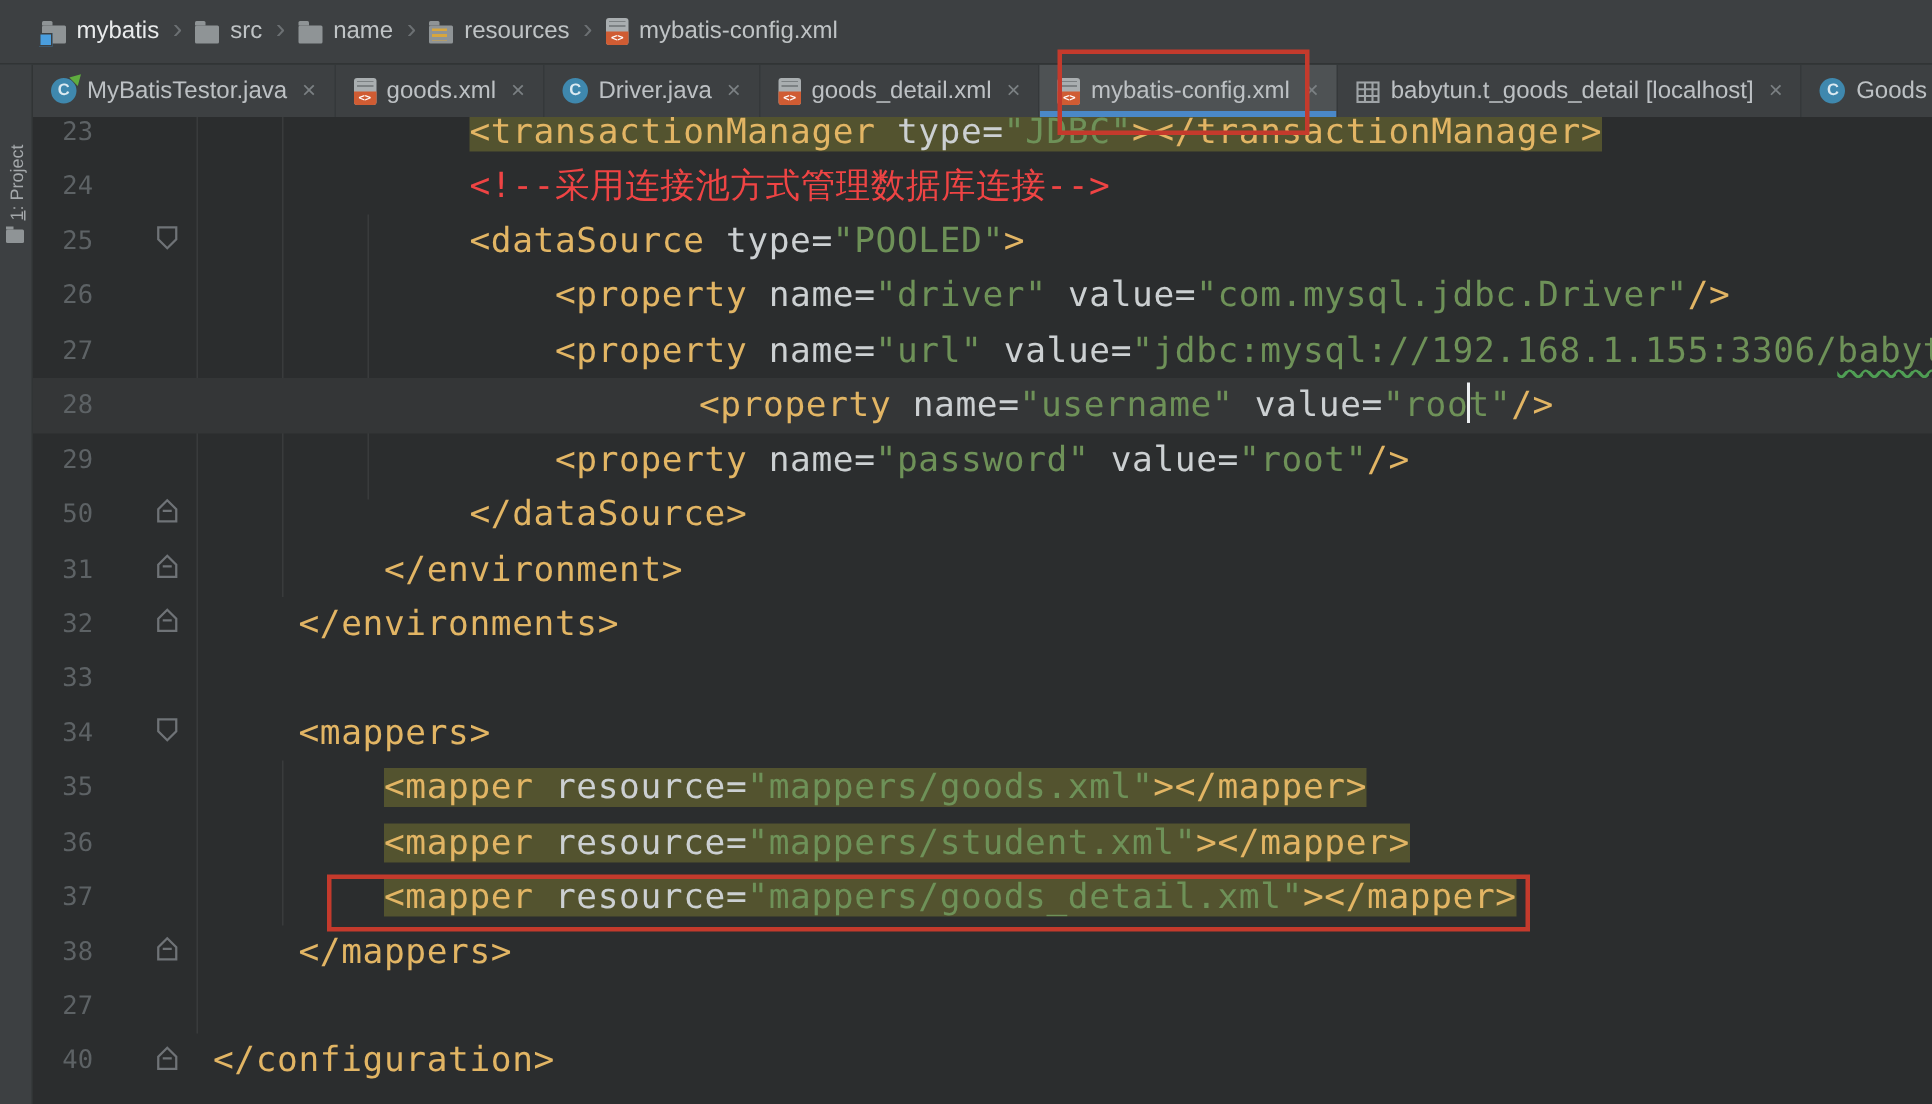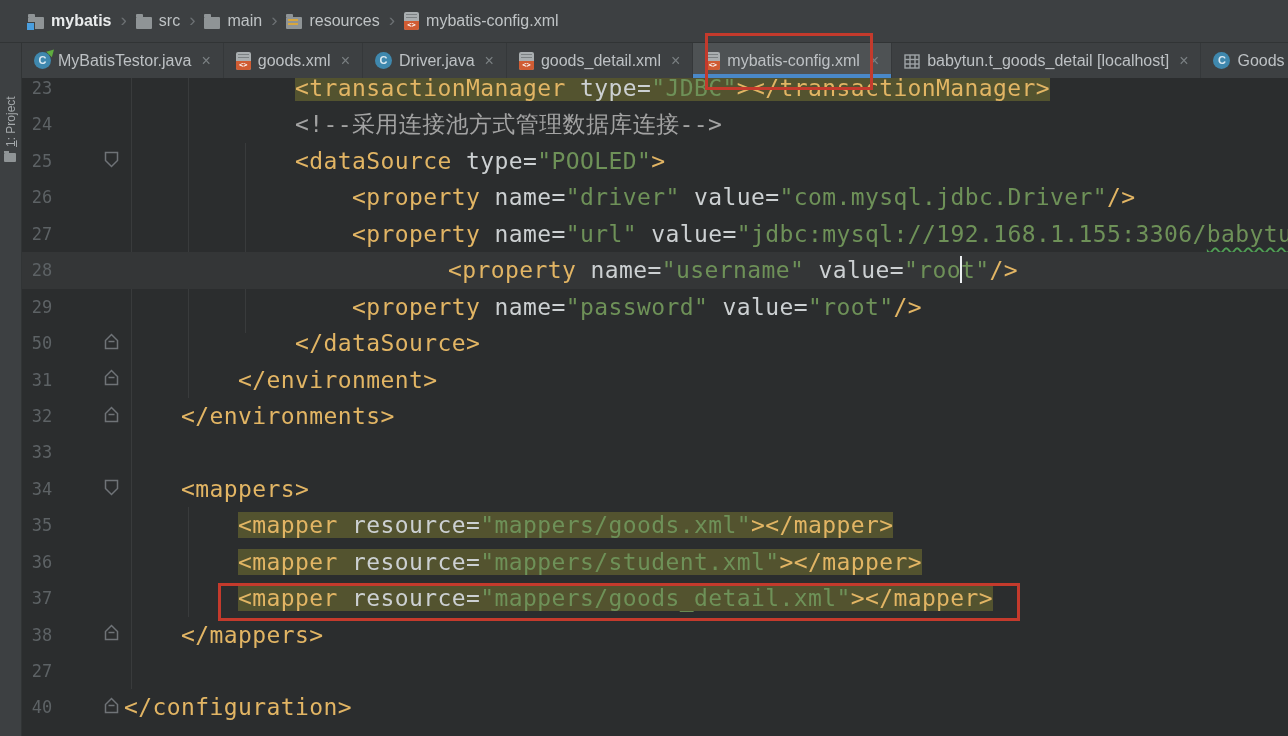--- a/index.html
+++ b/index.html
@@ -16,21 +16,21 @@
   .mini-folder { position:absolute; left:4px; top:110px; width:12px; height:9px;
                  background:#8f9496; border-radius:1px; }
   .mini-folder::before { content:""; position:absolute; top:-2px; left:0; width:5px; height:2px;
                  background:#8f9496; }
 
   
   .breadcrumb { position:absolute; left:0; top:0; width:1288px; height:43px;
                 background:#3d4042; border-bottom:1px solid #313435; z-index:25;
                 display:flex; align-items:center; padding-left:28px; }
   .crumb { display:flex; align-items:center; gap:7px; color:#bfc3c5; font-size:16px; }
-  .crumb:first-of-type .crumb-label { color:#e9ebec; font-weight:bold; }
+  .crumb:first-of-type .crumb-label { color:#e9ebec; font-weight:normal; }
   .crumb-sep { color:#6c7073; font-size:19px; margin:0 9px; line-height:1; padding-bottom:3px; }
 
   
   .tabbar { position:absolute; left:22px; top:43px; width:1266px; height:35px;
             background:#3d4042; display:flex; z-index:20; overflow:hidden; }
   .tab { display:flex; align-items:center; padding:0 12px; gap:8px;
          border-right:1px solid #35383a; color:#bdc1c4; font-size:16px;
          white-space:nowrap; flex:none; }
   .tab-main { display:flex; align-items:center; gap:7px; }
   .tab.active { background:#4e5254; box-shadow:inset 0 -4px 0 #4a88c7; }
@@ -61,31 +61,31 @@
   
   .editor { position:absolute; left:22px; top:0; right:0; bottom:0; background:#2b2d2e; z-index:5; }
   .guide { position:absolute; width:1px; background:rgba(255,255,255,0.07); z-index:1; }
   .g1 { left:109px; top:78px; height:611px; }
   .g2a { left:166px; top:78px; height:320px; }
   .g2b { left:166px; top:507px; height:110px; }
   .g3 { left:223px; top:143px; height:190px; }
   .code-rows { position:absolute; top:70px; left:0; right:0; z-index:2; }
   .row { display:flex; height:36.44px; }
   .row.cur { background:#343637;gap:48px; }
-  .lnum { width:40px; flex:none; text-align:center; color:#5d6265;
+  .lnum { width:40px; flex:none; text-align:right; color:#5d6265;
           font:17px/36.44px "DejaVu Sans Mono", monospace; }
   .foldcol { width:62px; flex:none; display:flex; justify-content:flex-end;
              align-items:center; padding-right:5px; }
   pre.code { flex:1; overflow:hidden; font:23px/36.44px "DejaVu Sans Mono", monospace;
-             letter-spacing:0.4px; color:#a9b7c6; }
+             letter-spacing:0.4px; color:#a9b7c6;margin-left:18px; }
   .hl { background:#53532f; }
   .tok-tag { color:#e2b564; }
   .tok-attr { color:#ccd0d2; }
   .tok-val { color:#6e9158; }
-  .tok-comment { color:#a3a3a3; }
+  .tok-comment { color:#ef4444; }
   .wavy { text-decoration:underline; text-decoration-style:wavy;
           text-decoration-color:#4f9e54; text-decoration-thickness:2px; text-underline-offset:5px; }
   .caret { display:inline-block; width:2px; height:27px; background:#eceff1;
            vertical-align:-5px; margin:0 -1px; }
 
   
   .ann { position:absolute; border:3px solid #c43a2c; background:transparent;
          z-index:40; pointer-events:none; }
 </style>
 </head>
@@ -229,21 +229,21 @@
       <span class="crumb-label">mybatis</span>
     </span>
     <span class="crumb-sep">›</span>
     <span class="crumb">
       <span class="ic ic-folder"></span>
       <span class="crumb-label">src</span>
     </span>
     <span class="crumb-sep">›</span>
     <span class="crumb">
       <span class="ic ic-folder"></span>
-      <span class="crumb-label">main</span>
+      <span class="crumb-label">name</span>
     </span>
     <span class="crumb-sep">›</span>
     <span class="crumb">
       <span class="ic ic-folder resources"></span>
       <span class="crumb-label">resources</span>
     </span>
     <span class="crumb-sep">›</span>
     <span class="crumb">
       <span class="ic ic-xml"></span>
       <span class="crumb-label">mybatis-config.xml</span>

